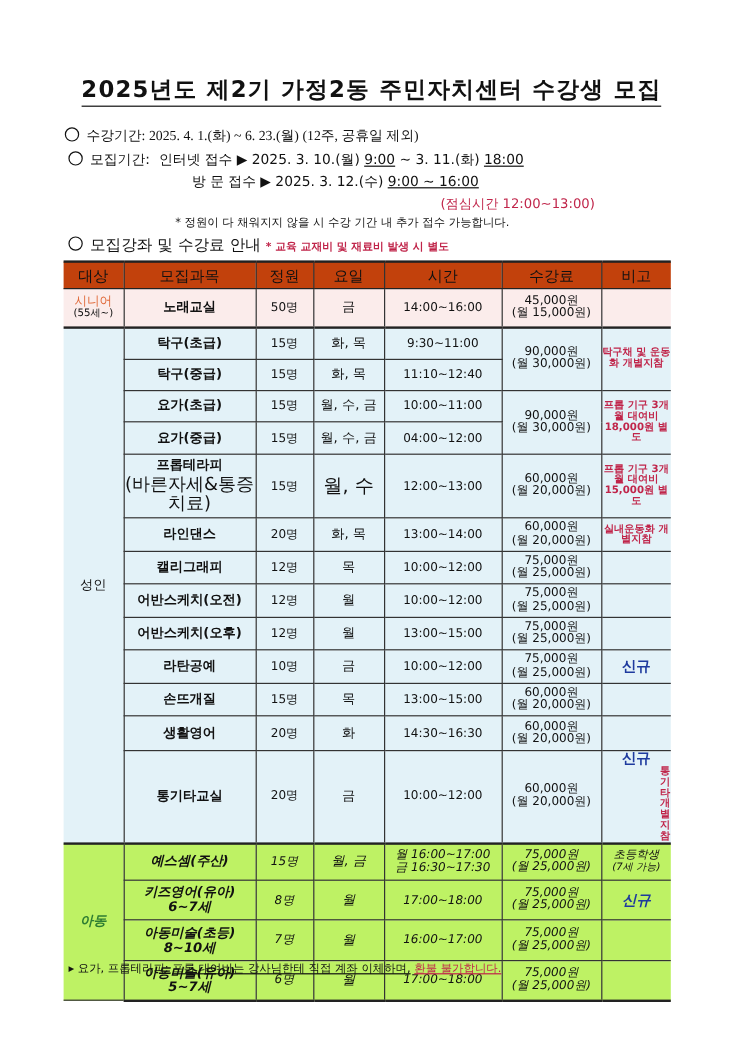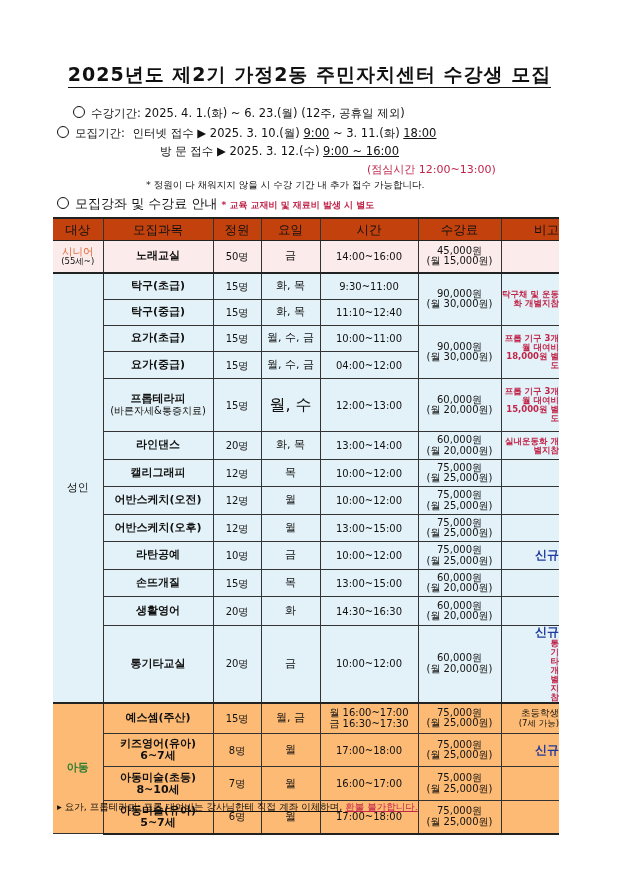--- a/index.html
+++ b/index.html
@@ -15,44 +15,44 @@
   .red { color:#c0254a; }
   .small { font-size:9.5px;text-align:center; }
   .section { font-size:13px; }
   table { position:absolute; left:53px; top:217px; width:506px; border-collapse:collapse;
           table-layout:fixed; font-size:10px; }
   td, th { border:1px solid #333; text-align:center; vertical-align:middle; padding:0;
            line-height:1.1; }
   th { font-size:12.5px; font-weight:normal; height:21px; background:#c2410c;
        border-top:2px solid #222; border-bottom:1.5px solid #222; }
   td.first, th.first { border-left:none; }
-  td.last, th.last { border-right:none;text-align:right; }
+  td.last, th.last { border-right:none; }
   .senior td { background:#fbeceb; }
   .adult td { background:#e3f2f8; }
-  .child td { background:#fdba74; }
+  .child td { background:#bef264;font-style:italic; }
   .senior td, .adult td { }
   .subj { font-weight:bold; font-size:11px; }
-  .subj small { font-weight:normal; font-size:10px; }
+  .subj small { font-weight:normal; font-size:15px; }
   .note-red { color:#c0254a; font-size:8.5px; font-weight:bold; line-height:1.05;margin-left:48px; }
   .note-blue { color:#1e3a9e; font-size:12px; font-weight:bold; }
   .note-plain { font-size:9.5px; line-height:1.15; }
   .target-senior { color:#e06a3a; font-weight:normal; font-size:10.5px; }
   .target-adult { font-size:11px; }
   .target-child { color:#2e7d32; font-weight:bold; font-size:11px; }
   .fee { font-size:10px; line-height:1.05; }
   .grp-sep td { border-top:2px solid #222; }
   .bottom-row td { border-bottom:2px solid #222; }
   .footer { position:absolute; left:57px; top:801px; font-size:9.5px; white-space:nowrap; }
 </style>
 </head>
 <body>
 
 <div class="title"><span>2025년도 제2기 가정2동 주민자치센터 수강생 모집</span></div>
 
-<div class="line" style="left:73px; top:106px;">
+<div class="line" style="left:54px; top:106px;font-family:Liberation Serif, serif;">
   <span class="circle"></span><span>수강기간:</span>
   <span>2025. 4. 1.(화) ~ 6. 23.(월) (12주, 공휴일 제외)</span>
 </div>
 
 <div class="line" style="left:57px; top:126px;">
   <span class="circle"></span><span>모집기간:</span>
   <span style="margin-left:4px">인터넷 접수 ▶</span>
   <span>2025. 3. 10.(월)</span>
   <span class="u">9:00</span>
   <span>~ 3. 11.(화)</span>

